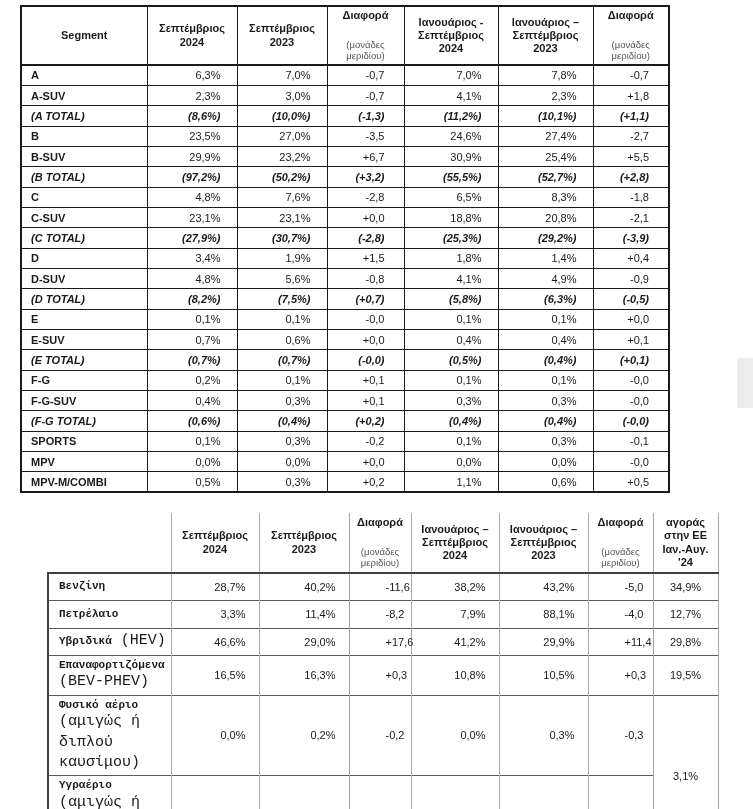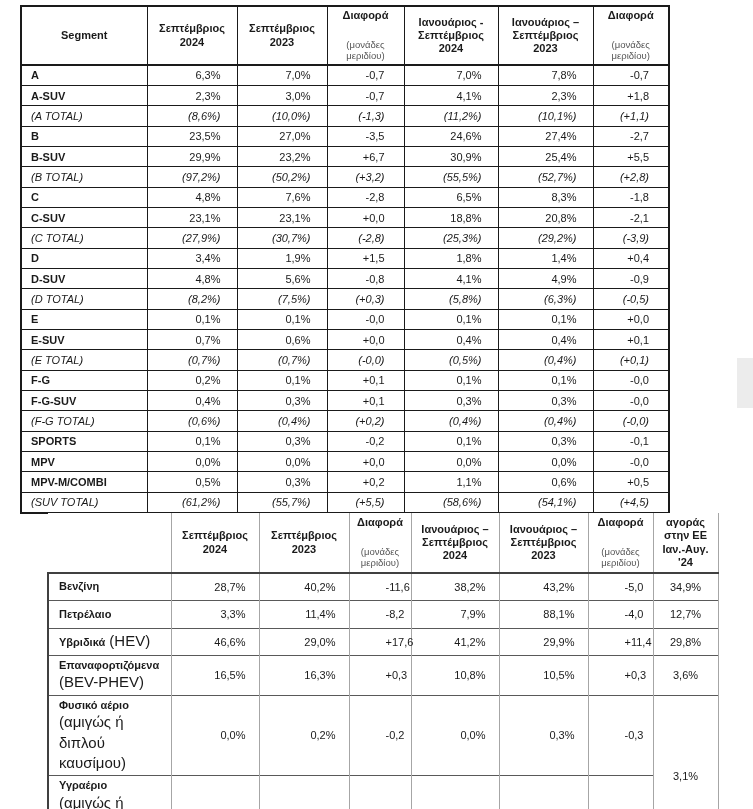--- a/index.html
+++ b/index.html
@@ -42,21 +42,21 @@
   table.segment-table td.seg-label {
     font-weight: bold;
     text-align: left;
     padding-left: 9px;
   }
   table.segment-table td.val {
     text-align: right;
     padding-right: 16px;
   }
   table.segment-table td.val.diff { padding-right: 19px; }
-  table.segment-table tr.total-row td { font-weight: normal; font-style: italic; }
+  table.segment-table tr.total-row td { font-weight: bold; font-style: italic; }
 
   .h-title { font-weight: bold; font-size: 11px; line-height: 1.2; }
   .h-sub { font-weight: normal; font-size: 9.5px; color: #555555; line-height: 1.15; margin-top: 18px; }
 
   
   .cut-row {
     position: absolute;
     left: 20px;
     top: 530px;
     width: 648px;
@@ -102,20 +102,21 @@
     border-left: 1px solid #a6a6a6;
     border-top: 1.5px solid #595959;
     vertical-align: middle;
     padding: 2px 0;
   }
   table.fuel-table td.fuel-label {
     border-left: 2px solid #404040;
     text-align: left;
     padding-left: 10px;
     line-height: 1.35;
+    font-family: Liberation Mono, monospace;
   }
   table.fuel-table td.val { text-align: right; padding-right: 13px; }
   table.fuel-table td.val.diff { padding-right: 15px; padding-left: 36px; }
   table.fuel-table td.eu {
     text-align: center;
     border-right: 1px solid #a6a6a6;
   }
   table.fuel-table tbody tr:nth-child(1) { height: 27px; }
   table.fuel-table tbody tr:nth-child(2) { height: 28px; }
   table.fuel-table tbody tr:nth-child(3) { height: 27px; }
@@ -275,21 +276,21 @@
           <td class="val">5,6%</td>
           <td class="val diff">-0,8</td>
           <td class="val">4,1%</td>
           <td class="val">4,9%</td>
           <td class="val diff">-0,9</td>
         </tr>
         <tr class="total-row">
           <td class="seg-label">(D TOTAL)</td>
           <td class="val">(8,2%)</td>
           <td class="val">(7,5%)</td>
-          <td class="val diff">(+0,3)</td>
+          <td class="val diff">(+0,7)</td>
           <td class="val">(5,8%)</td>
           <td class="val">(6,3%)</td>
           <td class="val diff">(-0,5)</td>
         </tr>
         <tr>
           <td class="seg-label">E</td>
           <td class="val">0,1%</td>
           <td class="val">0,1%</td>
           <td class="val diff">-0,0</td>
           <td class="val">0,1%</td>
@@ -360,29 +361,20 @@
           <td class="val diff">-0,0</td>
         </tr>
         <tr>
           <td class="seg-label">MPV-M/COMBI</td>
           <td class="val">0,5%</td>
           <td class="val">0,3%</td>
           <td class="val diff">+0,2</td>
           <td class="val">1,1%</td>
           <td class="val">0,6%</td>
           <td class="val diff">+0,5</td>
-        </tr>
-        <tr class="total-row">
-          <td class="seg-label">(SUV TOTAL)</td>
-          <td class="val">(61,2%)</td>
-          <td class="val">(55,7%)</td>
-          <td class="val diff">(+5,5)</td>
-          <td class="val">(58,6%)</td>
-          <td class="val">(54,1%)</td>
-          <td class="val diff">(+4,5)</td>
         </tr>
       </tbody>
   </table>
 
   <div class="cut-row">
     <span class="cut-c1"></span>
     <span class="cut-c2">100,0%</span>
     <span class="cut-c3">100,0%</span>
     <span class="cut-c4">0,0</span>
     <span class="cut-c5">100,0%</span>
@@ -461,21 +453,21 @@
           <td class="eu">29,8%</td>
         </tr>
         <tr>
           <td class="fuel-label"><span class="fuel-main">Επαναφορτιζόμενα</span><div class="fuel-sub">(BEV-PHEV)</div></td>
           <td class="val">16,5%</td>
           <td class="val">16,3%</td>
           <td class="val diff">+0,3</td>
           <td class="val">10,8%</td>
           <td class="val">10,5%</td>
           <td class="val diff">+0,3</td>
-          <td class="eu">3,6%</td>
+          <td class="eu">19,5%</td>
         </tr>
         <tr>
           <td class="fuel-label"><span class="fuel-main">Φυσικό αέριο</span><div class="fuel-sub">(αμιγώς ή διπλού καυσίμου)</div></td>
           <td class="val">0,0%</td>
           <td class="val">0,2%</td>
           <td class="val diff">-0,2</td>
           <td class="val">0,0%</td>
           <td class="val">0,3%</td>
           <td class="val diff">-0,3</td>
           <td class="eu" rowspan="2">3,1%</td>

